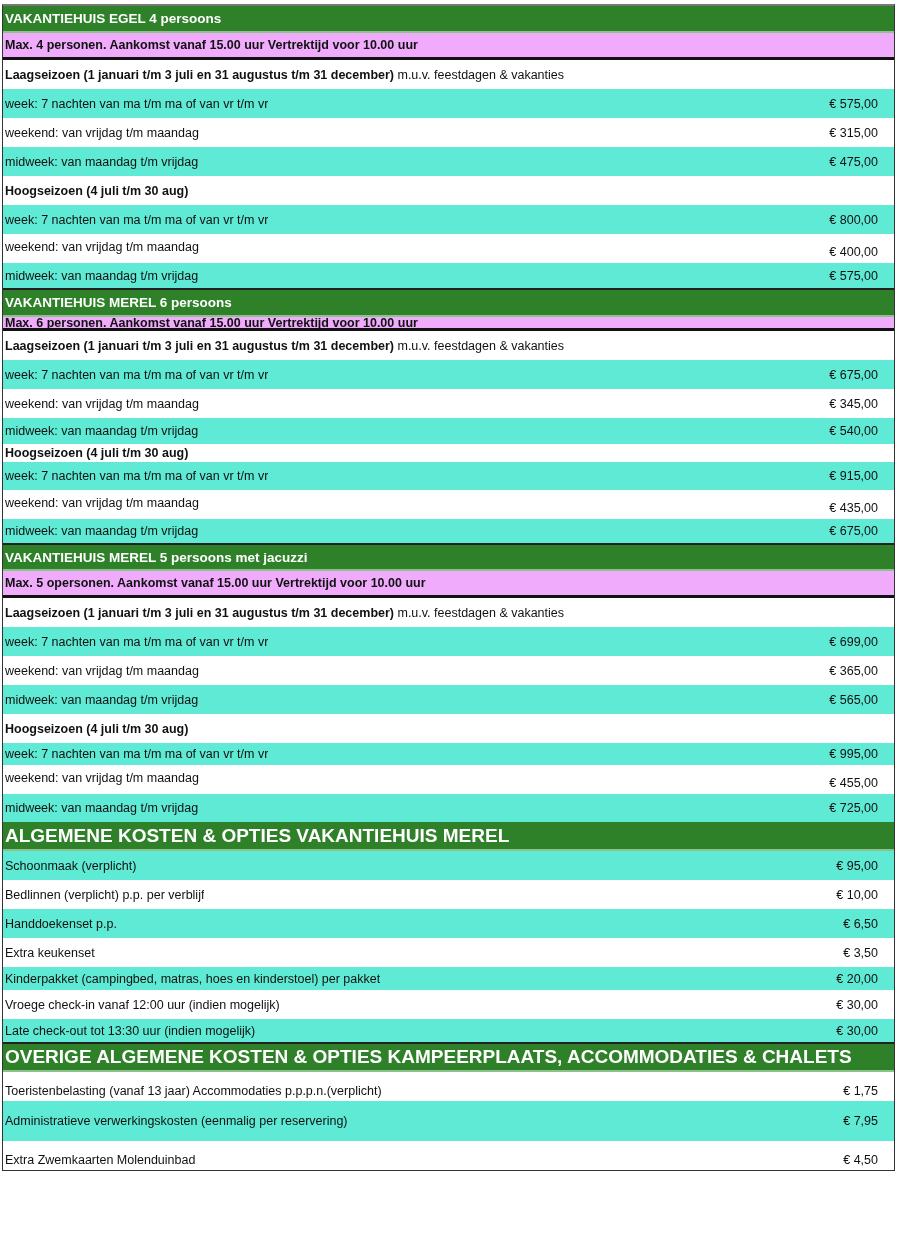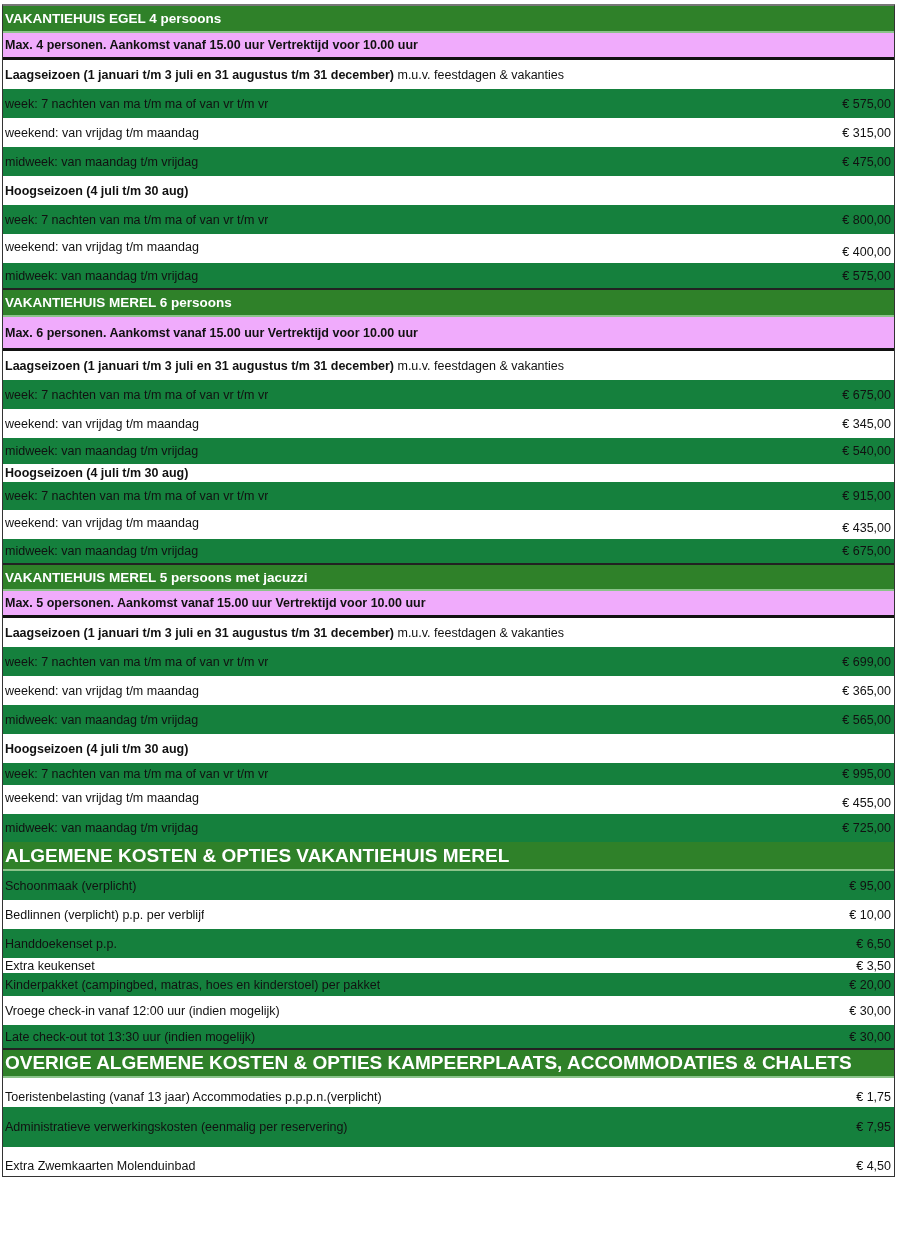--- a/index.html
+++ b/index.html
@@ -1,30 +1,30 @@
 <!DOCTYPE html>
 <html><head>
 <meta charset="utf-8">
 <style>
   html, body { margin:0; padding:0; background:#ffffff; }
   body { width:900px; height:1235px; position:relative; overflow:hidden;
          font-family:"Liberation Sans", "DejaVu Sans", sans-serif; color:#111; }
   .sheet { position:absolute; left:2px; top:4px; width:893px;
            border:1.5px solid #333; border-top:2px solid #777; box-sizing:border-box; }
   .row { display:flex; align-items:center; justify-content:space-between;
-         box-sizing:border-box; padding:0 3px 0 2px; font-size:12.5px; white-space:nowrap; }
+         box-sizing:border-box; padding:0 16px 0 2px; font-size:12.5px; white-space:nowrap; }
   .row .lbl { overflow:hidden; }
   .row .price { text-align:right; }
   .hdr { background:#2f8129; color:#ffffff; font-weight:bold; font-size:13.5px;
          border-bottom:2px solid #8bc38a; }
   .hdr.big { font-size:19px; }
   .info { background:#f0abfc; font-weight:bold; border-bottom:3px solid #111; }
   .season { background:#ffffff; }
   .season .b { font-weight:bold; }
-  .g { background:#15803d; }
+  .g { background:#5eead4; }
   .w { background:#ffffff; }
 </style>
 </head>
 <body>
 
 <div class="sheet">
 
   <div class="row hdr" style="height:27px">
       <span>VAKANTIEHUIS EGEL 4 persoons</span>
     </div>
@@ -58,21 +58,21 @@
       <span class="price">€ 400,00</span>
     </div>
   <div class="row g" style="height:27px;border-bottom:2px solid #222">
       <span class="lbl">midweek: van maandag t/m vrijdag</span>
       <span class="price">€ 575,00</span>
     </div>
 
   <div class="row hdr" style="height:27px">
       <span>VAKANTIEHUIS MEREL 6 persoons</span>
     </div>
-  <div class="row info" style="height:34px">
+  <div class="row info" style="height:14px">
       <span>Max. 6 personen. Aankomst vanaf 15.00 uur  Vertrektijd voor 10.00 uur</span>
     </div>
   <div class="row season" style="height:29px">
       <span><span class="b">Laagseizoen (1 januari t/m 3 juli  en  31 augustus t/m 31 december)</span><span> m.u.v. feestdagen &amp; vakanties</span></span>
     </div>
   <div class="row g" style="height:29px">
       <span class="lbl">week: 7 nachten van ma t/m ma of van vr t/m vr</span>
       <span class="price">€ 675,00</span>
     </div>
   <div class="row w" style="height:29px">
@@ -144,21 +144,21 @@
       <span class="price">€ 95,00</span>
     </div>
   <div class="row w" style="height:29px">
       <span class="lbl">Bedlinnen (verplicht) p.p. per verblijf</span>
       <span class="price">€ 10,00</span>
     </div>
   <div class="row g" style="height:29px">
       <span class="lbl">Handdoekenset p.p.</span>
       <span class="price">€ 6,50</span>
     </div>
-  <div class="row w" style="height:15px">
+  <div class="row w" style="height:29px">
       <span class="lbl">Extra keukenset</span>
       <span class="price">€ 3,50</span>
     </div>
   <div class="row g" style="height:23px">
       <span class="lbl">Kinderpakket (campingbed, matras, hoes en kinderstoel) per pakket</span>
       <span class="price">€ 20,00</span>
     </div>
   <div class="row w" style="height:29px">
       <span class="lbl">Vroege check-in vanaf 12:00 uur (indien mogelijk)</span>
       <span class="price">€ 30,00</span>

